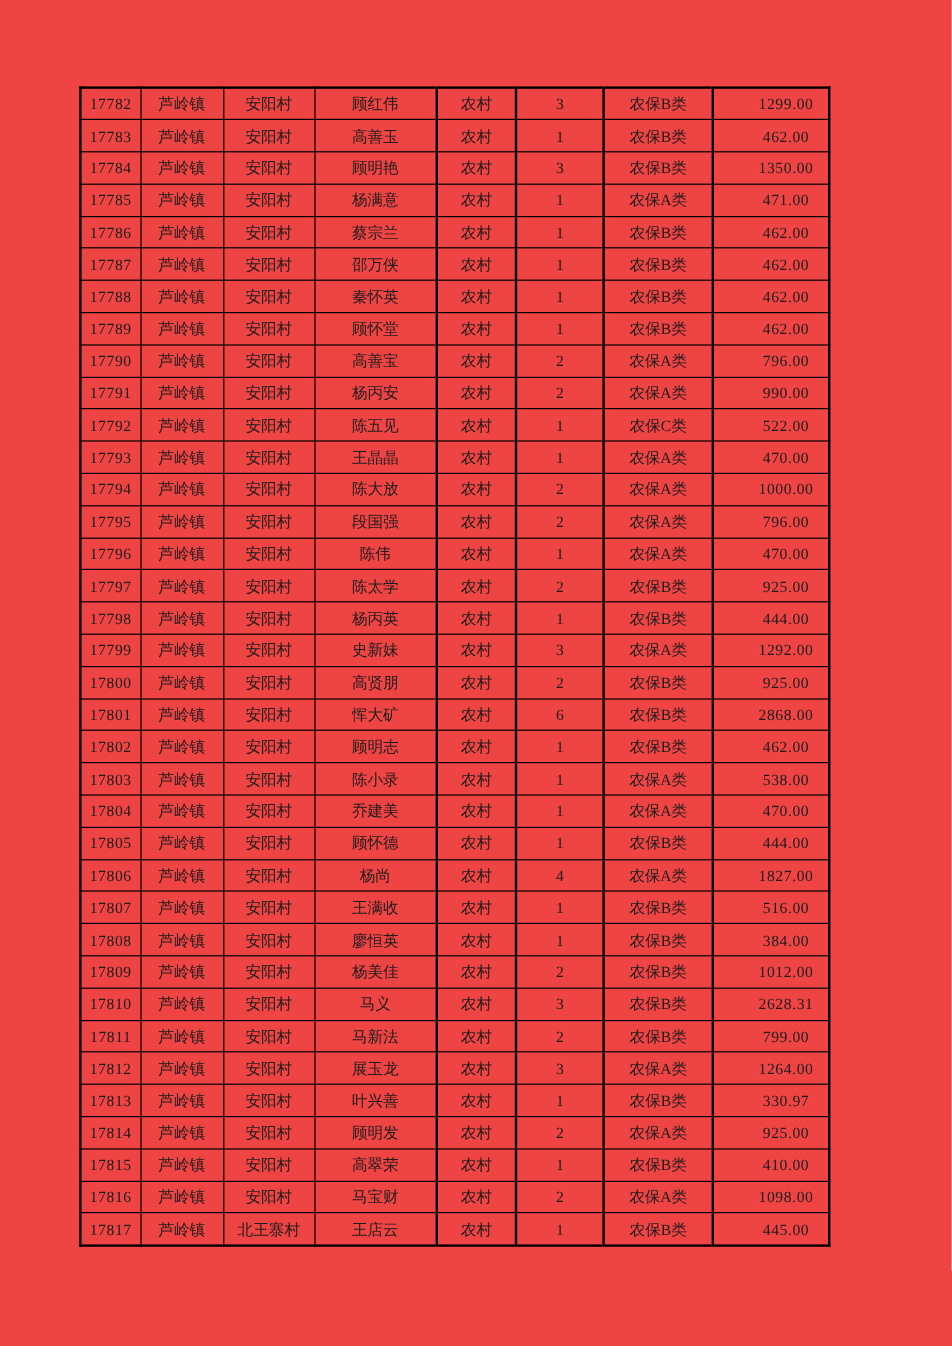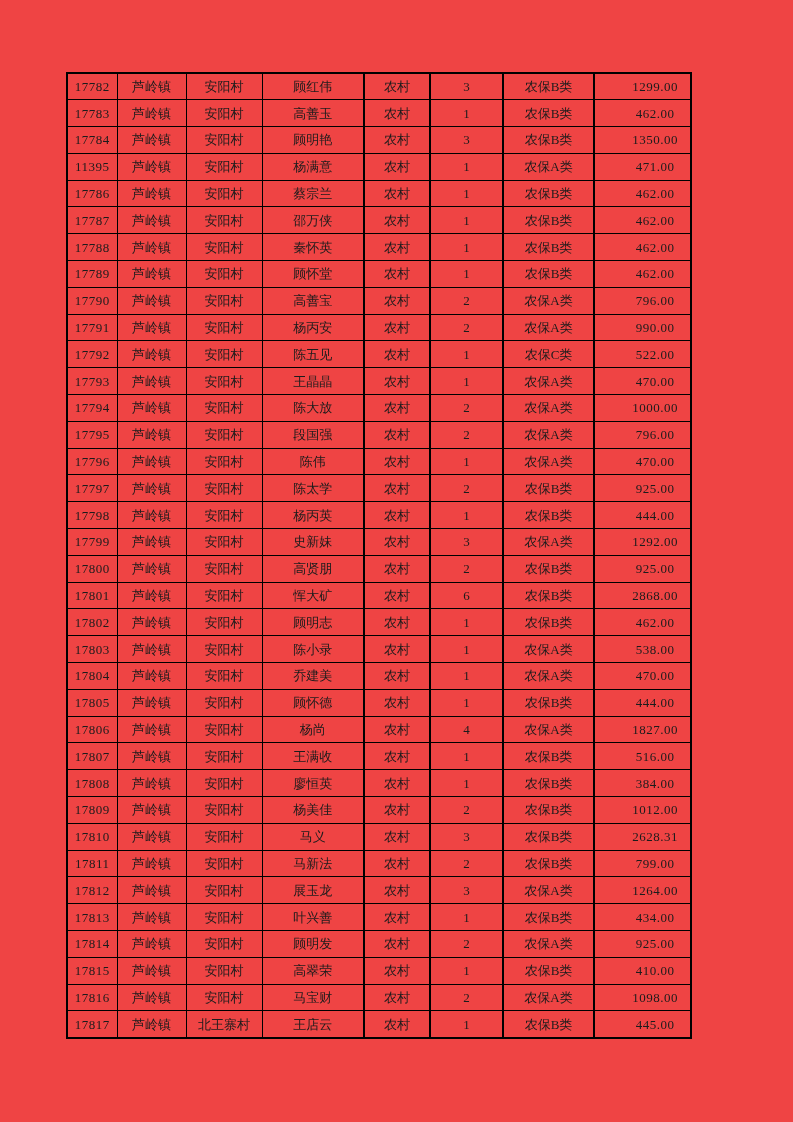--- a/index.html
+++ b/index.html
@@ -100,21 +100,21 @@
           <td class="c0">17784</td>
           <td class="c1">芦岭镇</td>
           <td class="c2">安阳村</td>
           <td class="c3">顾明艳</td>
           <td class="c4">农村</td>
           <td class="c5">3</td>
           <td class="c6">农保B类</td>
           <td class="c7">1350.00</td>
         </tr>
         <tr>
-          <td class="c0">11395</td>
+          <td class="c0">17785</td>
           <td class="c1">芦岭镇</td>
           <td class="c2">安阳村</td>
           <td class="c3">杨满意</td>
           <td class="c4">农村</td>
           <td class="c5">1</td>
           <td class="c6">农保A类</td>
           <td class="c7">471.00</td>
         </tr>
         <tr>
           <td class="c0">17786</td>
@@ -387,21 +387,21 @@
           <td class="c7">1264.00</td>
         </tr>
         <tr>
           <td class="c0">17813</td>
           <td class="c1">芦岭镇</td>
           <td class="c2">安阳村</td>
           <td class="c3">叶兴善</td>
           <td class="c4">农村</td>
           <td class="c5">1</td>
           <td class="c6">农保B类</td>
-          <td class="c7">434.00</td>
+          <td class="c7">330.97</td>
         </tr>
         <tr>
           <td class="c0">17814</td>
           <td class="c1">芦岭镇</td>
           <td class="c2">安阳村</td>
           <td class="c3">顾明发</td>
           <td class="c4">农村</td>
           <td class="c5">2</td>
           <td class="c6">农保A类</td>
           <td class="c7">925.00</td>

